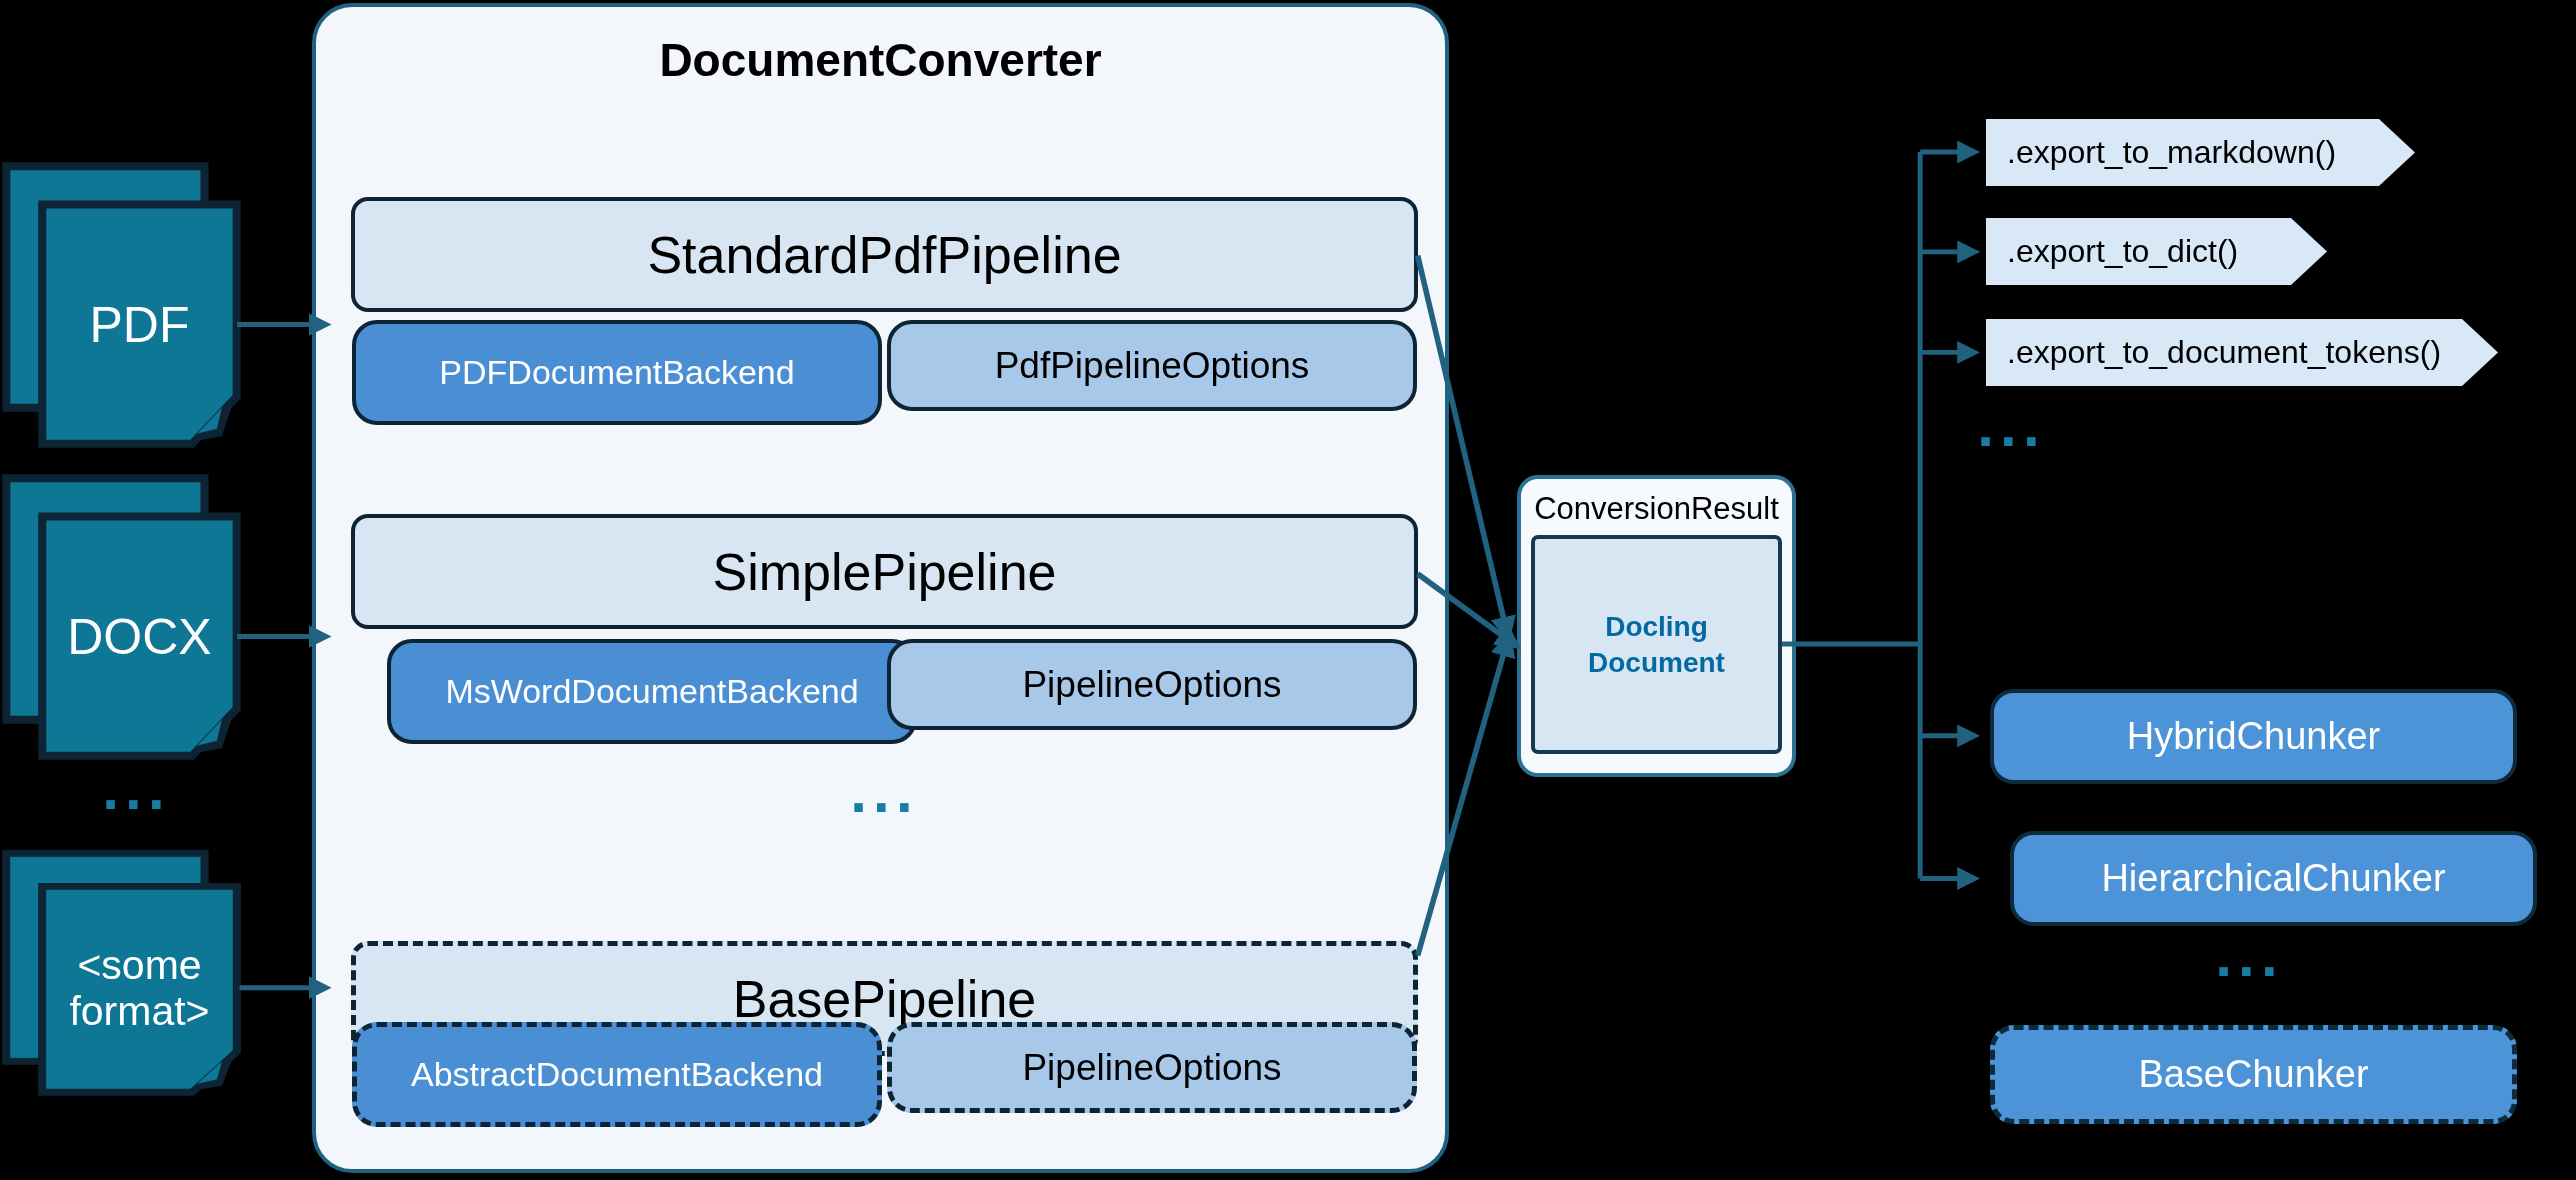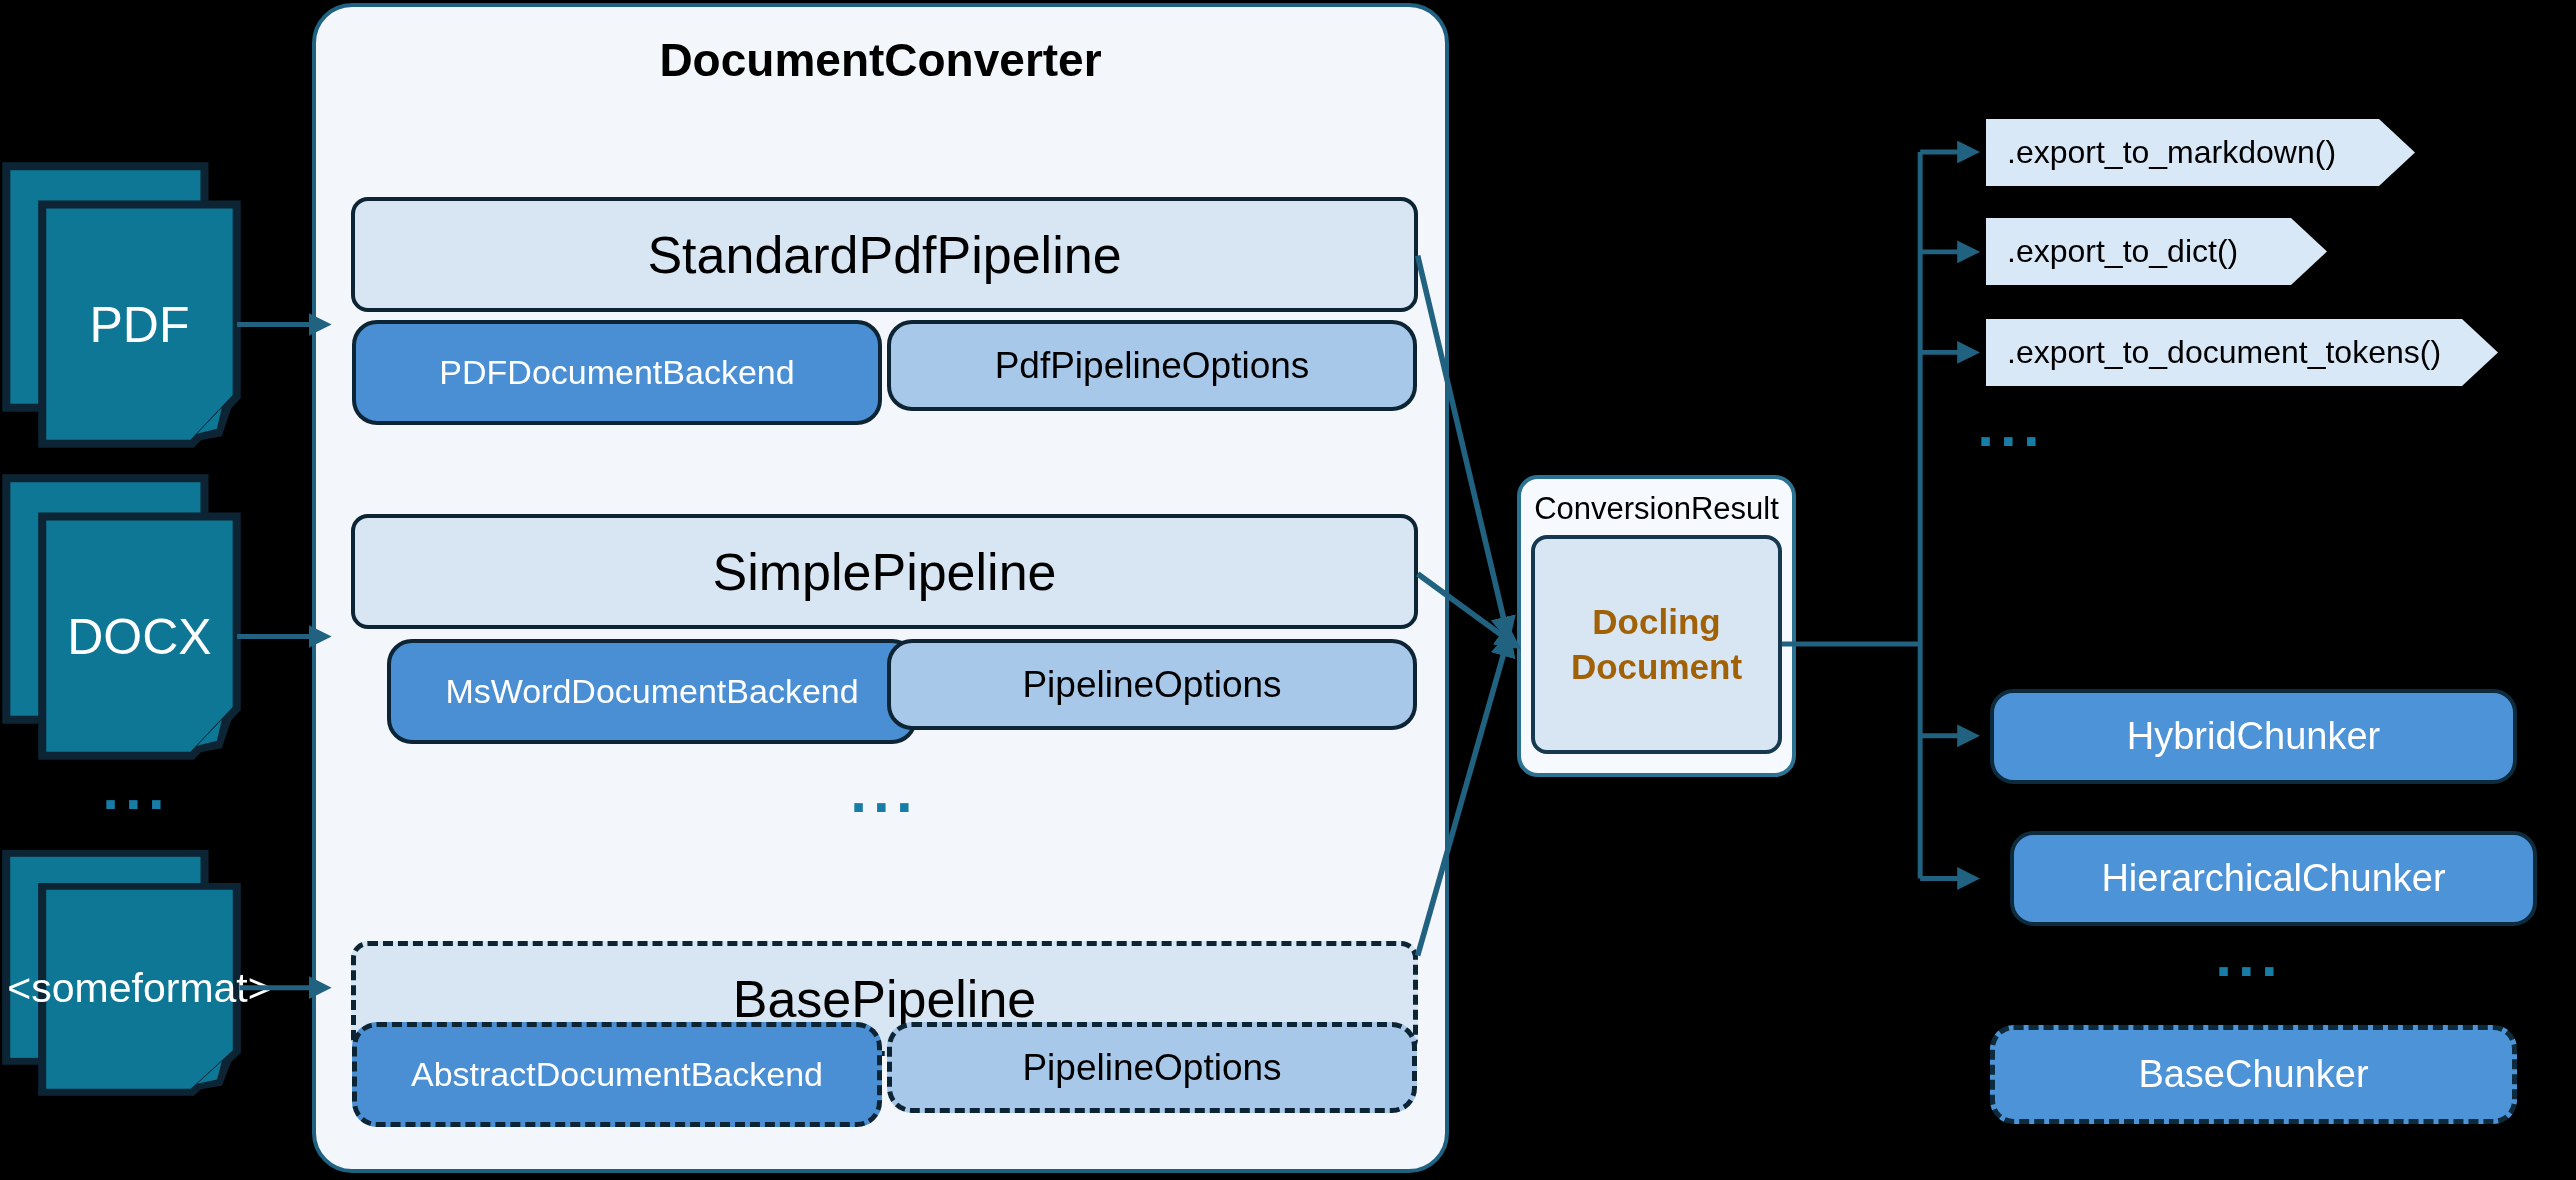--- a/index.html
+++ b/index.html
@@ -29,22 +29,22 @@
   
   .icon-wrap{left:0;width:243px;}
   .icon-label{position:absolute;left:41px;width:197px;color:#fff;font-size:50px;
               display:flex;align-items:center;justify-content:center;text-align:center;line-height:1.12;}
 
   
   .convres{left:1517px;top:475px;width:279px;height:302px;background:#f6f9fd;
            border:4.3px solid #2b7191;border-radius:21px;}
   .convres-label{left:1517px;top:490px;width:279px;height:37px;font-size:31px;color:#000;}
   .docling{left:1531px;top:535px;width:251px;height:219px;background:#d8e6f4;
-           border:4.3px solid #16394f;border-radius:16px;font-size:35px;font-weight:700;
-           color:#a16207;line-height:1.28;}
+           border:4.3px solid #16394f;border-radius:7px;font-size:28px;font-weight:700;
+           color:#0369a1;line-height:1.28;}
 
   
   .tag{left:1986px;height:67px;background:#d8e8f7;color:#000;font-size:32px;
        display:flex;align-items:center;padding-left:21px;padding-right:46px;
        clip-path:polygon(0 0,calc(100% - 36px) 0,100% 50%,calc(100% - 36px) 100%,0 100%);}
 
   
   .chunker{left:1990px;width:527px;height:95px;background:#4d93d8;border:4.3px solid #0d2b3c;
            border-radius:23.6px;color:#fff;font-size:38px;}
   .chunker.base{height:99px;border:5px dashed #0d2b3c;}
@@ -95,21 +95,21 @@
 
   <div class="abs dots" style="left:84px;top:757px;">...</div>
 
   <div class="abs icon-wrap" style="top:848px;height:248px;">
     <svg width="243" height="248" viewBox="0 0 392 465" preserveAspectRatio="none">
       <rect x="10" y="10" width="320" height="390" fill="#0d7795" stroke="#0c2433" stroke-width="13"></rect>
       <polygon points="68,72 382,72 382,382 310,458 68,458" fill="#0d7795" stroke="#0c2433" stroke-width="13"></polygon>
       <polygon points="304,456 380,380 358,446" fill="#0c2433"></polygon>
       <polygon points="318,442 358,400 350,434" fill="#0d7795"></polygon>
     </svg>
-    <div class="icon-label" style="top:38px;height:206px;font-size:41px;flex-direction:row;">
+    <div class="icon-label" style="top:38px;height:206px;font-size:41px;flex-direction:column;">
       <span>&lt;some</span>
       <span>format&gt;</span>
     </div>
   </div>
 
   <div class="abs convres"></div>
   <div class="abs convres-label flexc">ConversionResult</div>
   <div class="abs docling flexc" style="flex-direction:column;">
     <span>Docling</span>
     <span>Document</span>

